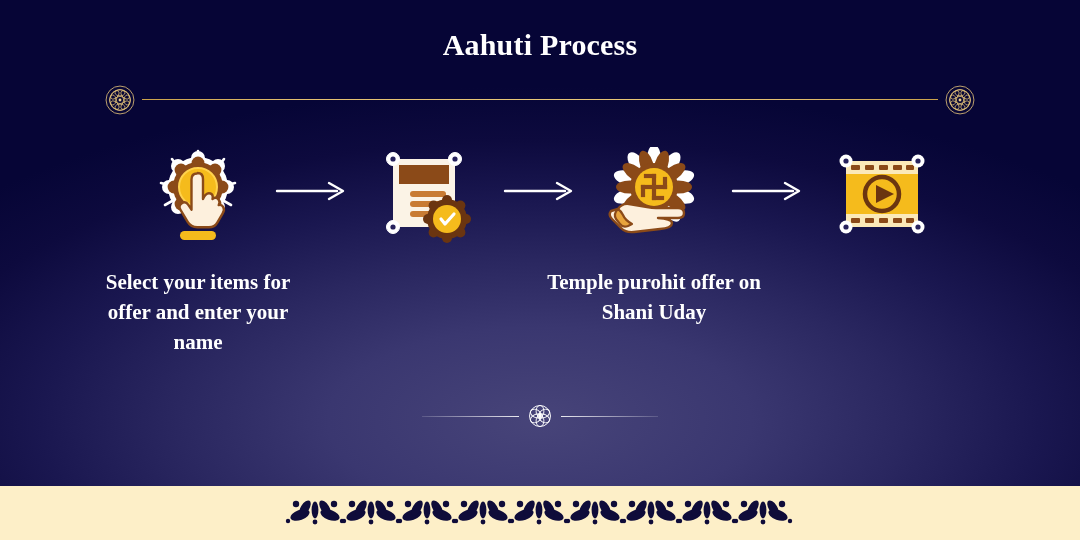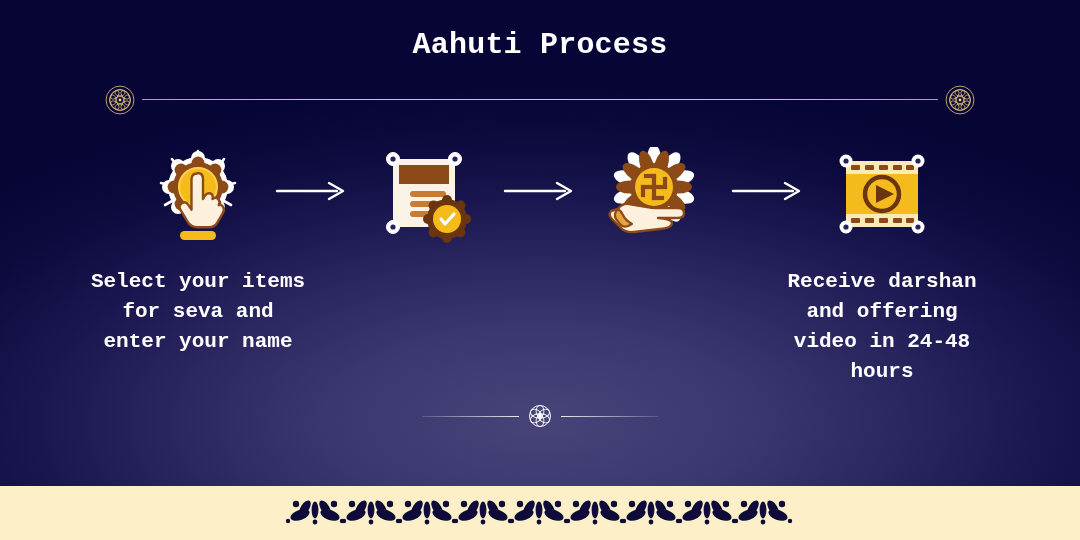--- a/index.html
+++ b/index.html
@@ -6,21 +6,21 @@
   html, body {
     margin: 0;
     padding: 0;
     background: #0a0a2a;
   }
   #stage {
     position: relative;
     width: 1080px;
     height: 540px;
     overflow: hidden;
-    font-family: Liberation Mono, monospace;
+    font-family: Liberation Serif, serif;
     background:
       radial-gradient(ellipse 70% 62% at 50% 78%, #474479 0%, #3a3770 28%, #2a2760 48%, #1a1750 66%, #0d0a3e 84%, #060536 100%),
       linear-gradient(180deg, #030333 0%, #080642 50%, #0b0947 100%);
   }
 
   
   .title {
     position: absolute;
     left: 0; right: 0;
     top: 28px;
@@ -247,21 +247,21 @@
                      q3.5-2.5 6 0.5 q2 2.5 0.2 5.6
                      q3-1 4.6 2 q1.6 3 -0.6 6.2
                      l-5.4 9.4 q-2.6 4.6 -8.4 4.6 h-11.6
                      q-6.4 0 -9.6 -5.4 l-7.2 -12 q-2.6 -4.4 1.4 -6.8
                      q3.8 -2.2 6.6 2 l3 4.6 v-30.2 q0 -6 5.5 -6 z" fill="#fdf0dd" stroke="#8b4a18" stroke-width="2.4" stroke-linejoin="round"></path>
           </g>
 
           <rect x="28" y="84" width="36" height="9" rx="4.5" fill="#f5bb1c"></rect>
         </svg>
       </div>
-      <div class="step-label">Select your items for seva and enter your name</div>
+      <div class="step-label">Select your items for offer and enter your name</div>
     </div>
 
     <div class="arrow">
       <svg width="74" height="20" viewBox="0 0 74 20">
         <line x1="2" y1="10" x2="62" y2="10" stroke="#ffffff" stroke-width="2.4" stroke-linecap="round"></line>
         <polyline points="54,2 68,10 54,18" fill="none" stroke="#ffffff" stroke-width="2.4" stroke-linecap="round" stroke-linejoin="round"></polyline>
       </svg>
     </div>
 
     <div class="step">
@@ -362,20 +362,21 @@
             <line x1="39" y1="40" x2="39" y2="48"></line>
           </g>
 
           <path d="M14 62 q4-6 11-5 l18 3 q5 1 9 1 h22 q6 0 6 5 q0 5 -6 5
                    h-20 q14 1 14 5 q0 5 -12 6 l-26 3 q-8 1 -13 -4 l-9 -9
                    q-4 -4 -1 -8 z" fill="#fdf0dd" stroke="#8b4a18" stroke-width="2.4" stroke-linejoin="round"></path>
 
           <path d="M14 62 q-5 5 -2 10 l4 5 q3 4 8 2 l4 -2 q-7 -4 -9 -9 q-2 -4 -5 -6 z" fill="#e8a43c" stroke="#8b4a18" stroke-width="2.2" stroke-linejoin="round"></path>
         </svg>
       </div>
+      <div class="step-label">Temple purohit offer on Shani Uday</div>
     </div>
 
     <div class="arrow">
       <svg width="74" height="20" viewBox="0 0 74 20">
         <line x1="2" y1="10" x2="62" y2="10" stroke="#ffffff" stroke-width="2.4" stroke-linecap="round"></line>
         <polyline points="54,2 68,10 54,18" fill="none" stroke="#ffffff" stroke-width="2.4" stroke-linecap="round" stroke-linejoin="round"></polyline>
       </svg>
     </div>
 
     <div class="step">
@@ -409,21 +410,20 @@
             <circle cx="84" cy="80" r="6.5"></circle>
           </g>
           <g fill="#26215c">
             <circle cx="12" cy="14" r="2.6"></circle>
             <circle cx="84" cy="14" r="2.6"></circle>
             <circle cx="12" cy="80" r="2.6"></circle>
             <circle cx="84" cy="80" r="2.6"></circle>
           </g>
         </svg>
       </div>
-      <div class="step-label">Receive darshan and offering video in 24-48 hours</div>
     </div>
 
   </div>
 
   <div class="bottom-divider">
     <div class="bline"></div>
     <svg class="rosette" viewBox="0 0 40 40">
       <g fill="none" stroke="#ffffff" stroke-width="1.25">
         <circle cx="20" cy="20" r="14"></circle>
         <ellipse cx="20" cy="13.5" rx="5.2" ry="7.6"></ellipse>

